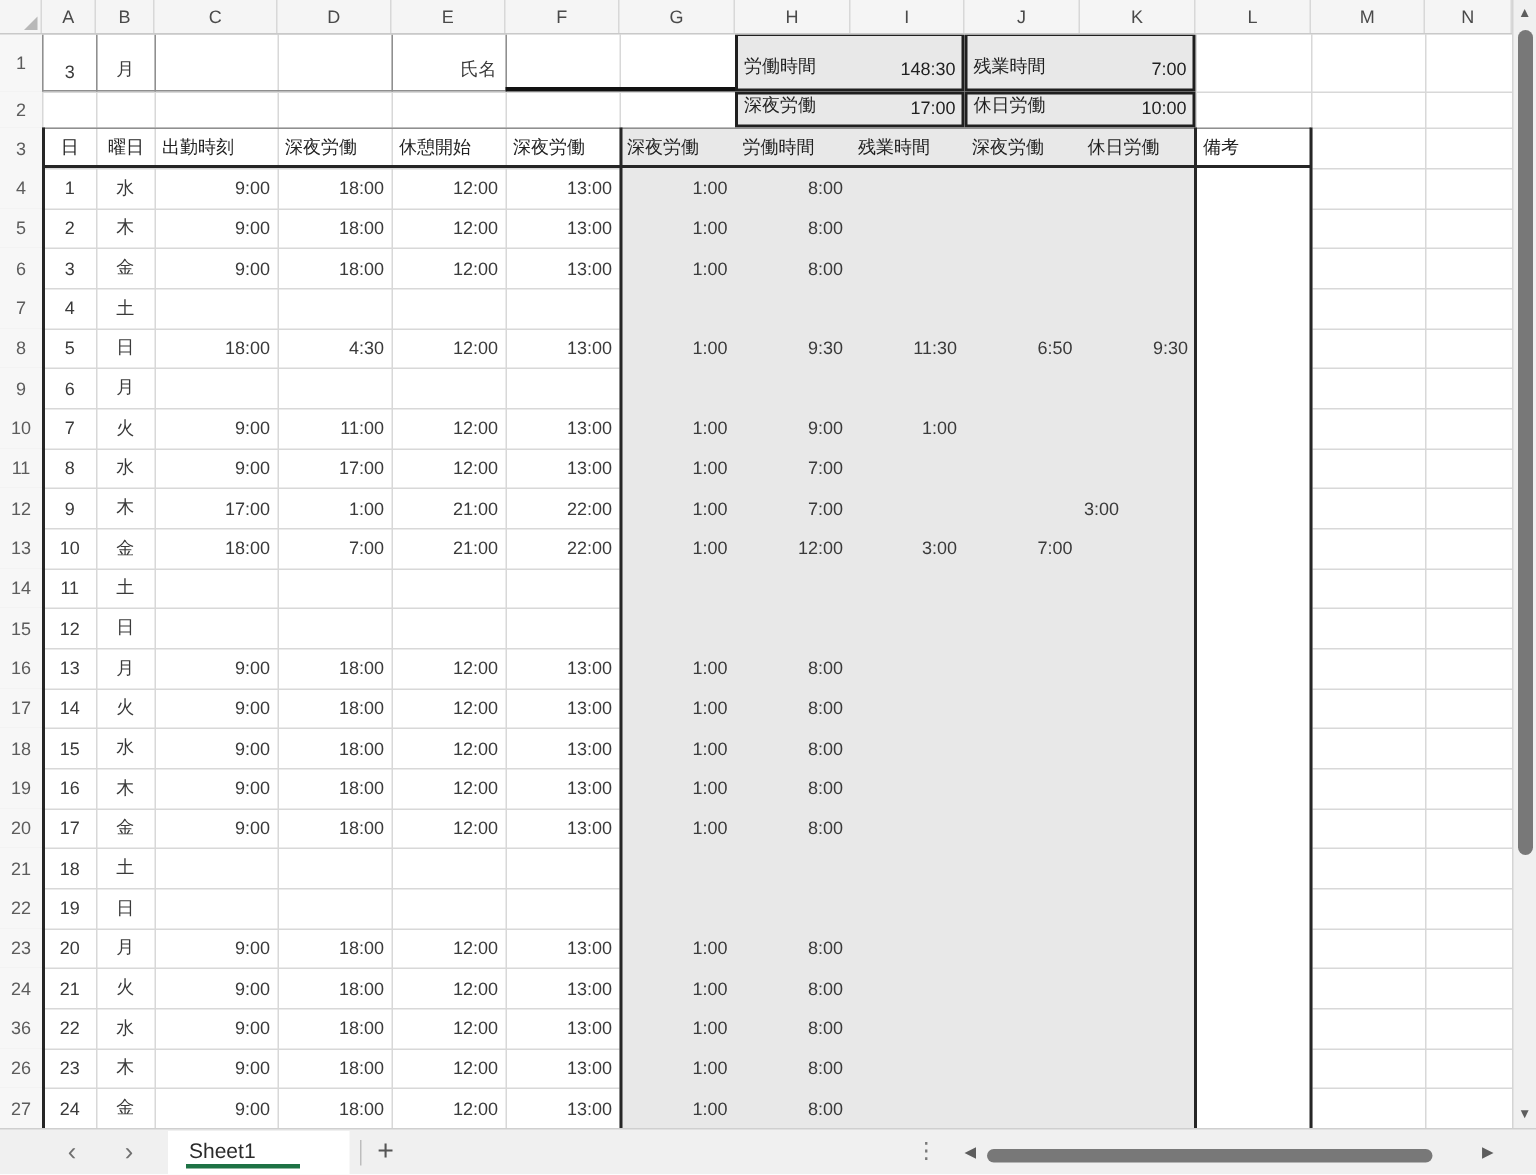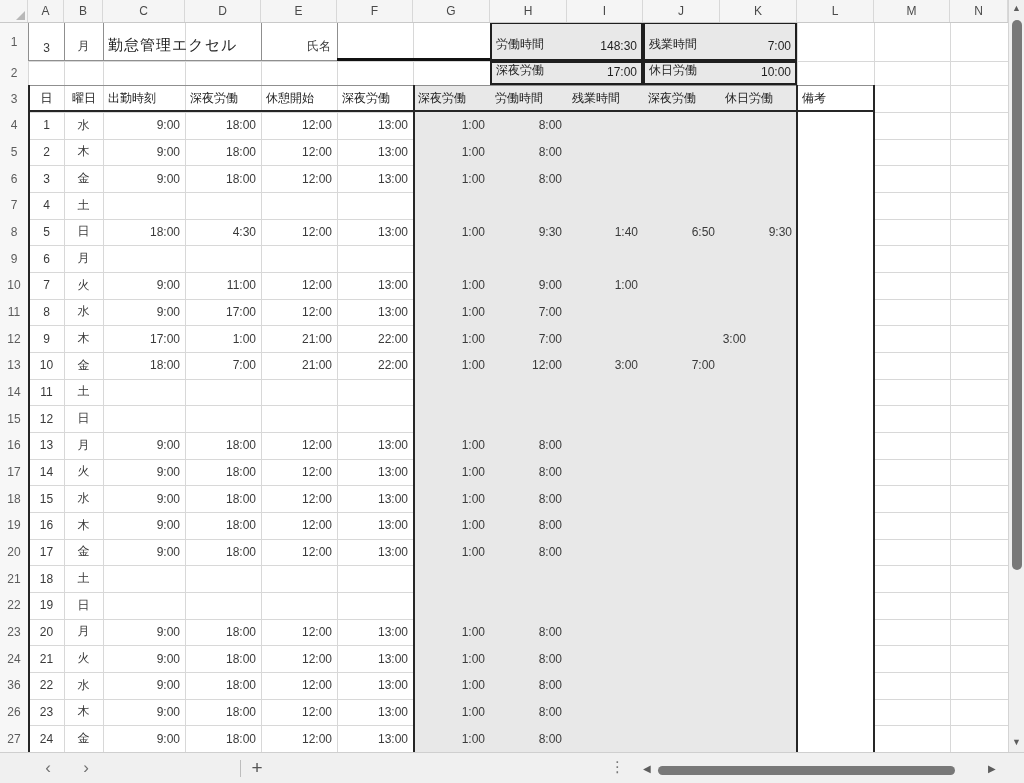--- a/index.html
+++ b/index.html
@@ -197,21 +197,21 @@
       <div class="cell al-r" style="left:721px;top:192.00px;width:76px;height:26.67px;"></div>
       <div class="cell al-l" style="left:798px;top:192.00px;width:76px;height:26.67px;"></div>
       <div class="cell al-c" style="left:29px;top:218.67px;width:35px;height:26.67px;">5</div>
       <div class="cell al-c" style="left:65px;top:218.67px;width:37px;height:26.67px;">日</div>
       <div class="cell al-r" style="left:104px;top:218.67px;width:81px;height:26.67px;">18:00</div>
       <div class="cell al-r" style="left:186px;top:218.67px;width:75px;height:26.67px;">4:30</div>
       <div class="cell al-r" style="left:262px;top:218.67px;width:75px;height:26.67px;">12:00</div>
       <div class="cell al-r" style="left:338px;top:218.67px;width:75px;height:26.67px;">13:00</div>
       <div class="cell al-r" style="left:414px;top:218.67px;width:76px;height:26.67px;">1:00</div>
       <div class="cell al-r" style="left:491px;top:218.67px;width:76px;height:26.67px;">9:30</div>
-      <div class="cell al-r" style="left:568px;top:218.67px;width:75px;height:26.67px;">1:40</div>
+      <div class="cell al-r" style="left:568px;top:218.67px;width:75px;height:26.67px;">11:30</div>
       <div class="cell al-r" style="left:644px;top:218.67px;width:76px;height:26.67px;">6:50</div>
       <div class="cell al-r" style="left:721px;top:218.67px;width:76px;height:26.67px;">9:30</div>
       <div class="cell al-l" style="left:798px;top:218.67px;width:76px;height:26.67px;"></div>
       <div class="cell al-c" style="left:29px;top:245.33px;width:35px;height:26.67px;">6</div>
       <div class="cell al-c" style="left:65px;top:245.33px;width:37px;height:26.67px;">月</div>
       <div class="cell al-r" style="left:104px;top:245.33px;width:81px;height:26.67px;"></div>
       <div class="cell al-r" style="left:186px;top:245.33px;width:75px;height:26.67px;"></div>
       <div class="cell al-r" style="left:262px;top:245.33px;width:75px;height:26.67px;"></div>
       <div class="cell al-r" style="left:338px;top:245.33px;width:75px;height:26.67px;"></div>
       <div class="cell al-r" style="left:414px;top:245.33px;width:76px;height:26.67px;"></div>
@@ -457,27 +457,30 @@
       <div class="colcell" style="left:797px;width:77px;">L</div>
       <div class="colcell" style="left:874px;width:76px;">M</div>
       <div class="colcell" style="left:950px;width:58px;">N</div>
     </div>
   <div id="corner">
     <span class="tri"></span>
   </div>
 
   <div class="cell row1cell al-c" style="left:29px;top:22px;width:35px;height:39px;">3</div>
   <div class="cell row1cell al-c" style="left:65px;top:22px;width:37px;height:39px;">月</div>
-  <div class="cell row1cell al-l title-big" style="left:104px;top:22px;width:156px;height:39px;">勤怠管理エクセル</div>
   <div class="cell row1cell al-r" style="left:262px;top:22px;width:74px;height:39px;">氏名</div>
   <div class="cell" style="left:338px;top:22px;width:151px;height:39px;"></div>
 
   <div id="sheetbar">
     <div class="nav" style="left:38px;">‹</div>
     <div class="nav" style="left:76px;">›</div>
+    <div id="tab1">
+      <span class="lbl">Sheet1</span>
+      <span class="uline"></span>
+    </div>
     <div id="tabdiv"></div>
     <div id="addsheet">+</div>
     <div id="grip">⋮</div>
     <div class="harrow" style="left:643px;">◀</div>
     <div id="hthumb"></div>
     <div class="harrow" style="left:988px;">▶</div>
   </div>
 
   <div id="vscroll">
     <div id="vup">▲</div>

